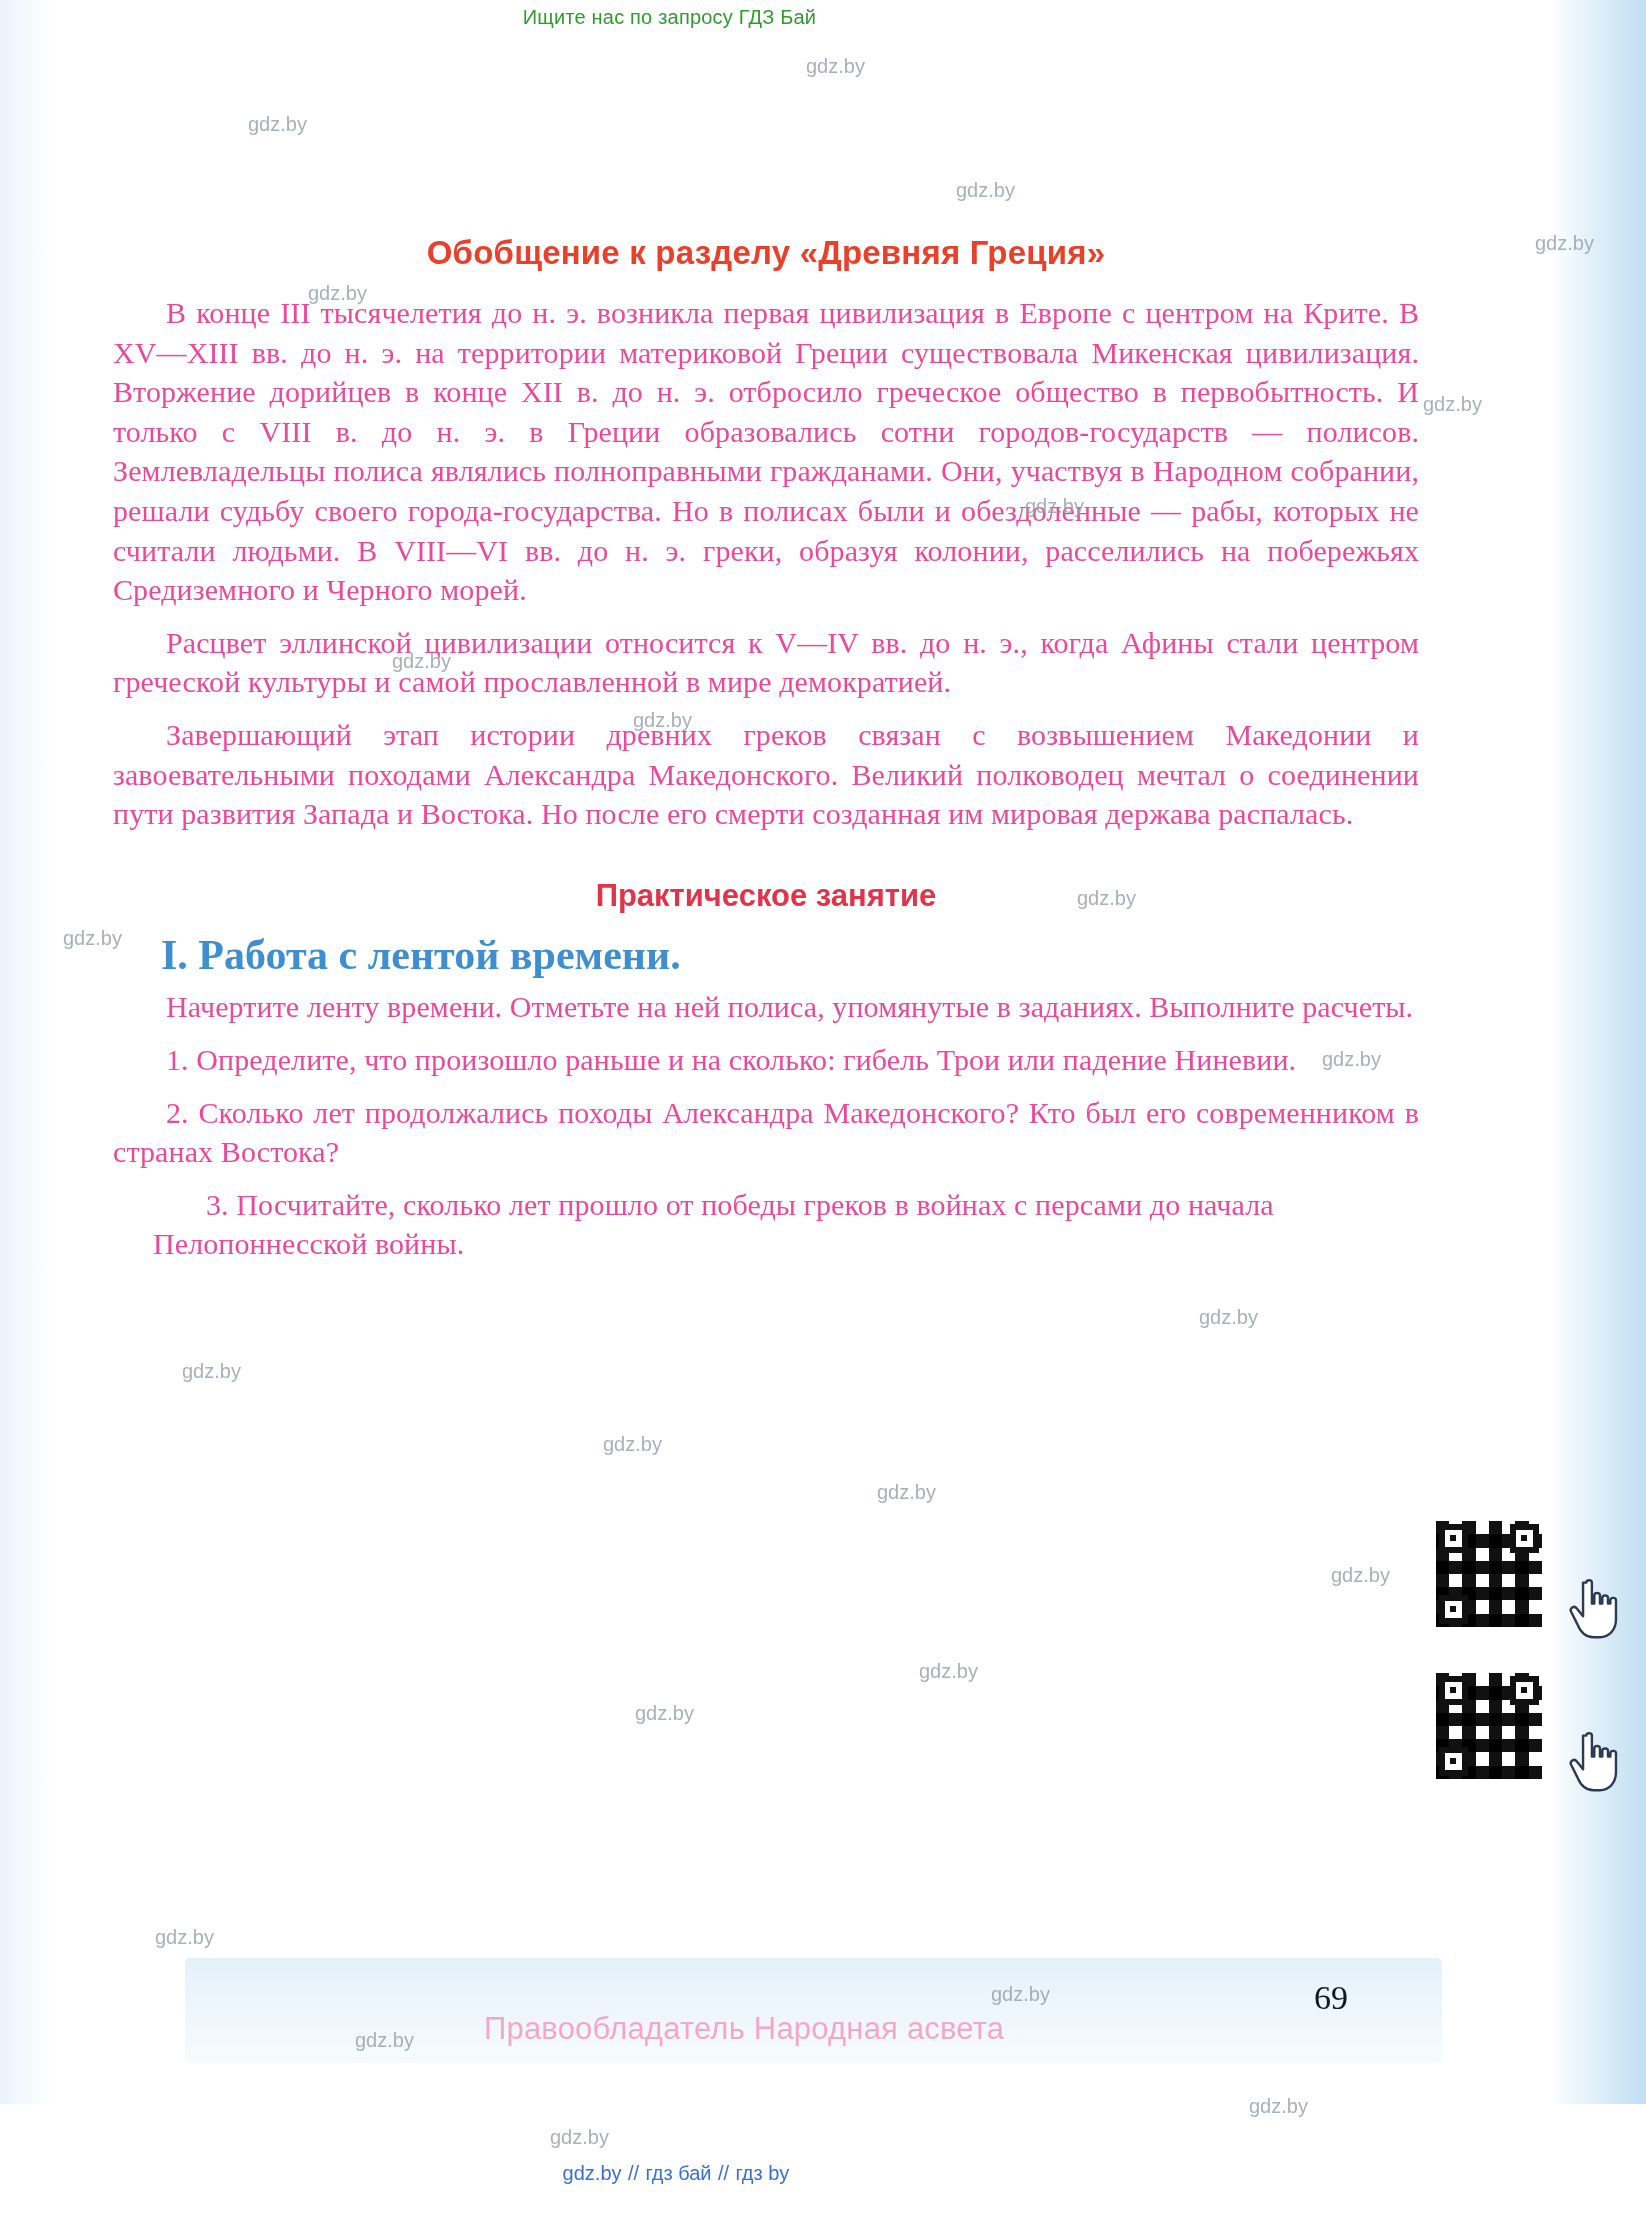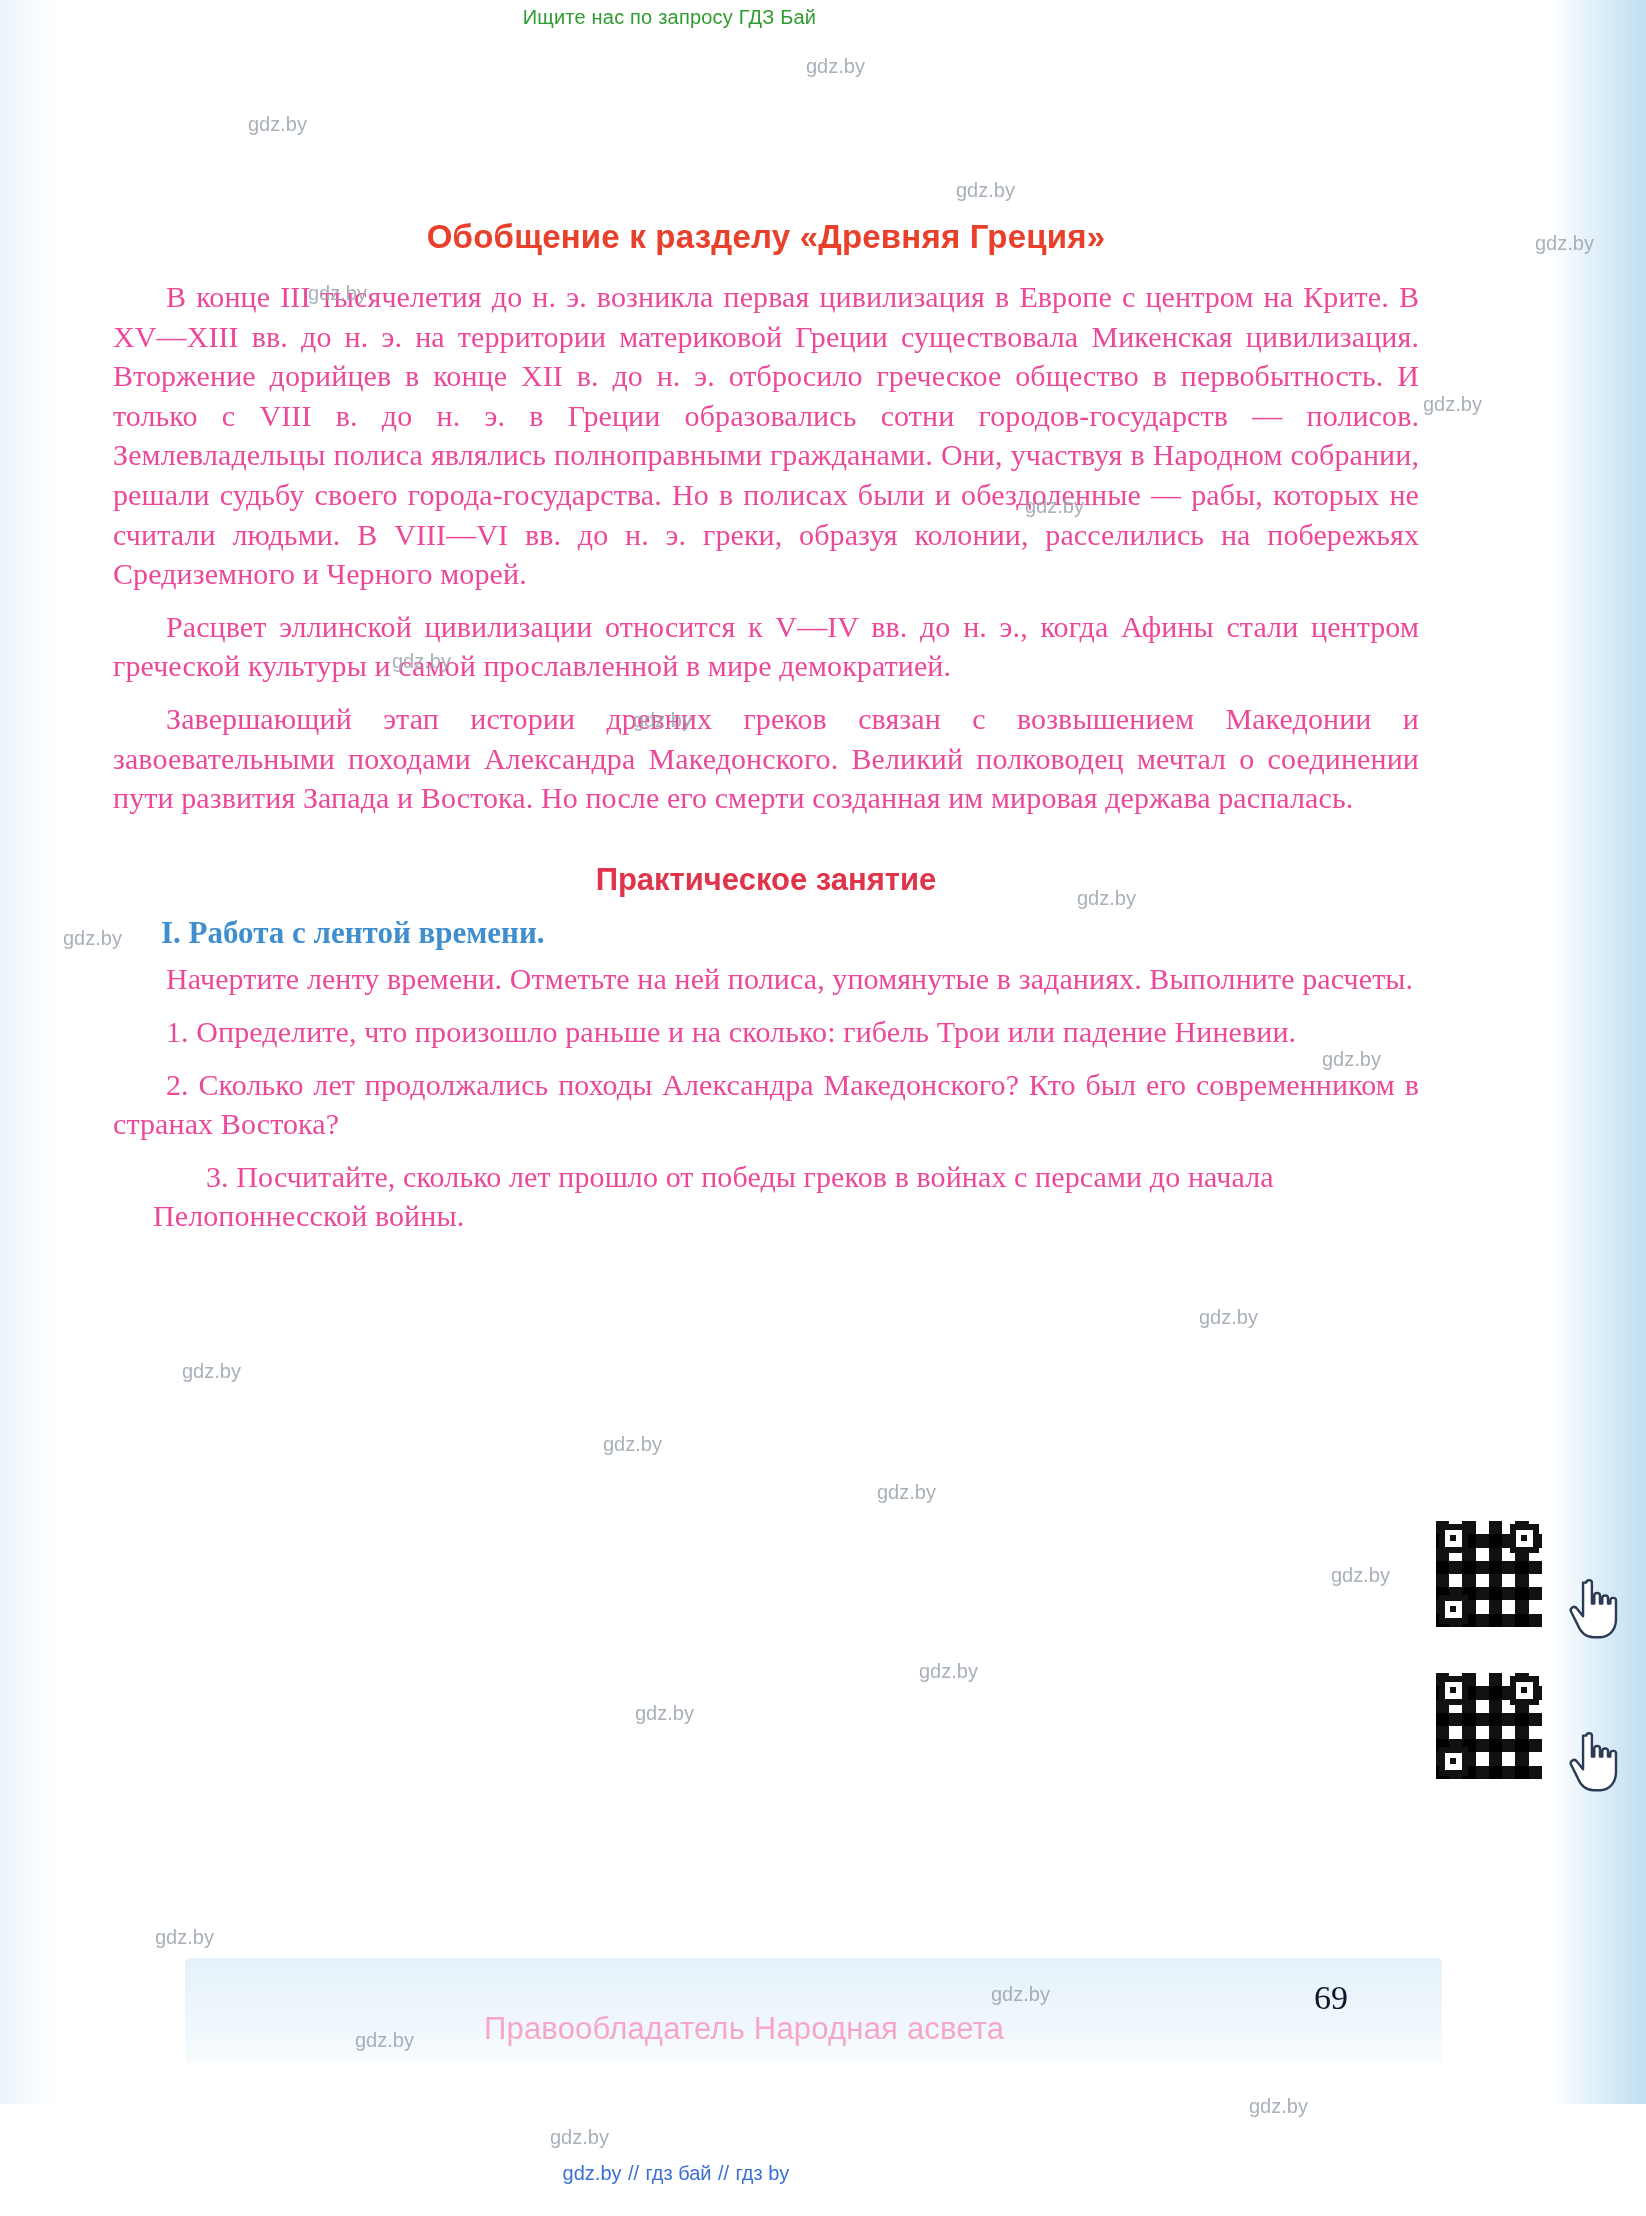--- a/index.html
+++ b/index.html
@@ -58,21 +58,21 @@
     font-family: "Liberation Sans", sans-serif;
     font-size: 20px;
     color: #2f9c2f;
     letter-spacing: 0.2px;
   }
 
   
   .content {
     position: absolute;
     left: 113px;
-    top: 218px;
+    top: 234px;
     width: 1306px;
   }
   h1.section-title {
     font-family: "Liberation Sans", sans-serif;
     font-size: 33px;
     font-weight: bold;
     color: #e8402a;
     text-align: center;
     margin: 0 0 21px 0;
     letter-spacing: 0.2px;
@@ -80,21 +80,21 @@
   h2.practice-title {
     font-family: "Liberation Sans", sans-serif;
     font-size: 31px;
     font-weight: bold;
     color: #e0344a;
     text-align: center;
     margin: 44px 0 17.7px 0;
   }
   h3.task-title {
     font-family: "Liberation Serif", serif;
-    font-size: 31px;
+    font-size: 42px;
     font-weight: bold;
     color: #3f8fd0;
     margin: 0 0 8px 48px;
   }
   p.body {
     font-size: 30px;
     line-height: 1.32;
     color: #ec4899;
     margin: 0 0 3.2px 0;
     text-align: justify;

